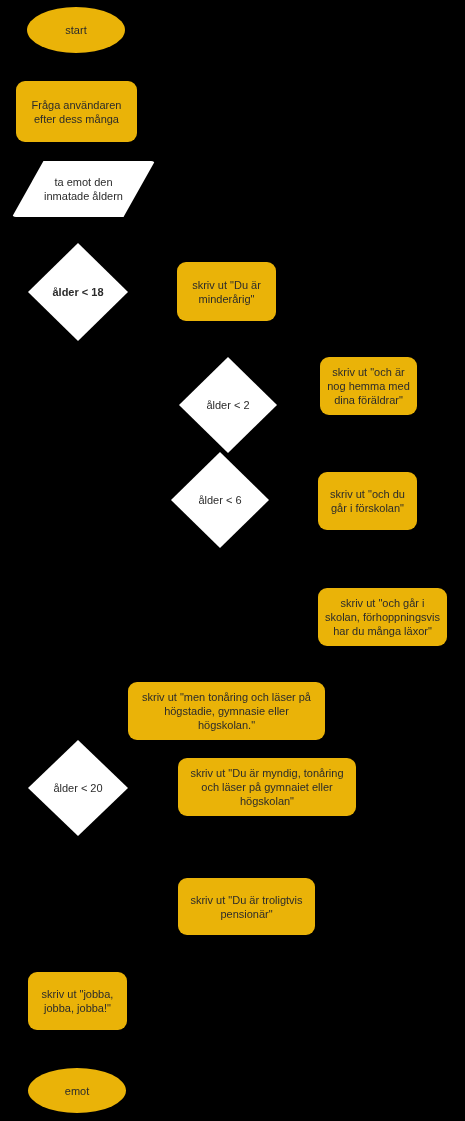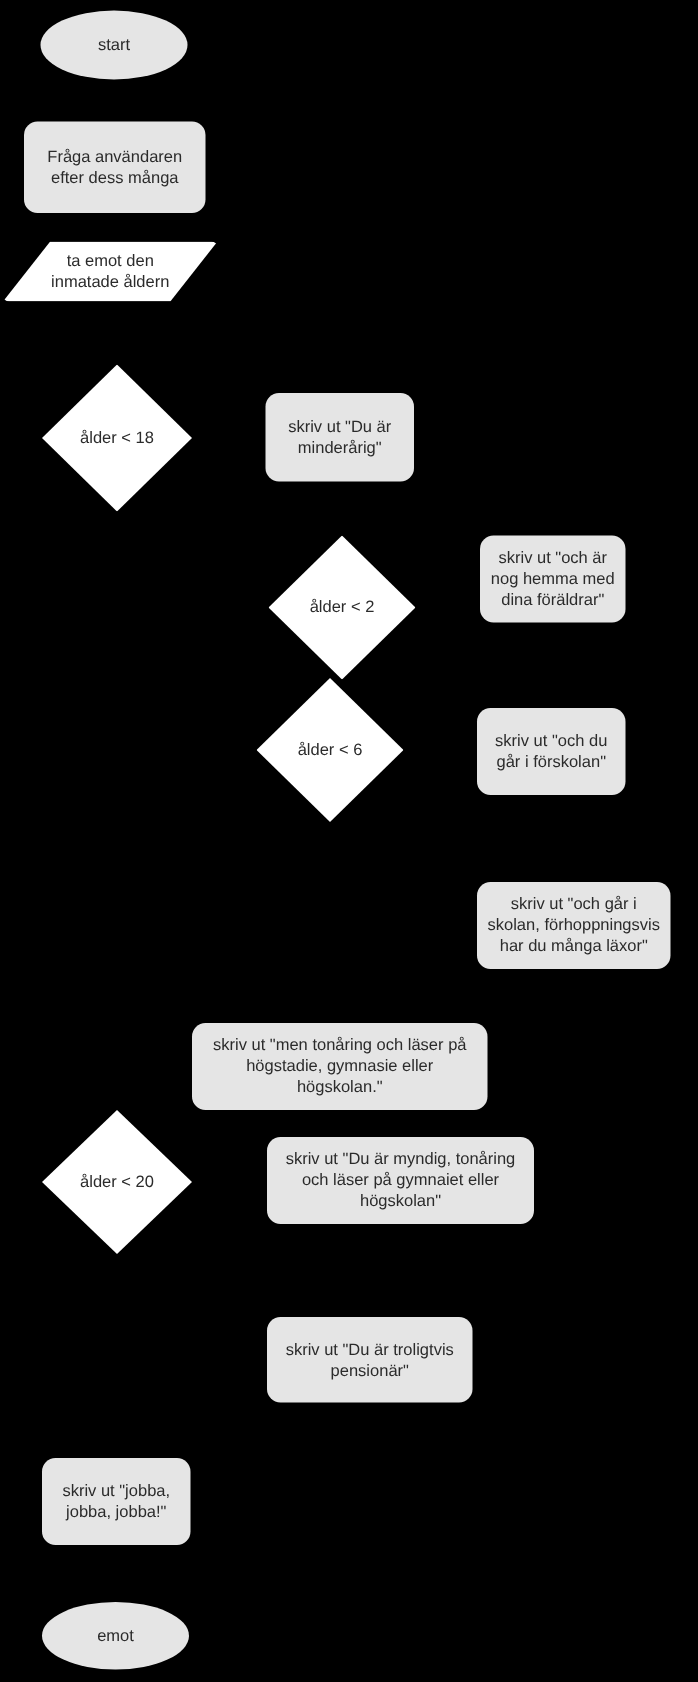--- a/index.html
+++ b/index.html
@@ -11,21 +11,21 @@
     position: relative;
     width: 465px;
     height: 1121px;
     background: #000000;
     overflow: hidden;
     font-family: "Liberation Sans", sans-serif;
   }
   .node {
     position: absolute;
     box-sizing: border-box;
-    background: #e5e5e5;
+    background: #eab308;
     color: #2b2b2b;
     display: flex;
     align-items: center;
     justify-content: center;
     text-align: center;
     font-size: 11px;
     line-height: 14px;
     font-family: "Liberation Sans", sans-serif;
   }
   .terminator {
@@ -80,25 +80,25 @@
 </head>
 <body>
 
 <div id="canvas">
     <div class="node terminator" style="left: 27px; top: 7px; width: 98px; height: 46px;">
       <div class="label">start</div>
     </div>
     <div class="node process" style="left: 16px; top: 81px; width: 121px; height: 61px;">
       <div class="label">Fråga användaren efter dess många</div>
     </div>
-    <div class="node io" style="left: 2px; top: 161px; width: 143px; height: 40px;">
+    <div class="node io" style="left: 12px; top: 161px; width: 143px; height: 56px;">
       <div class="io-shape"></div>
       <div class="io-label">ta emot den inmatade åldern</div>
     </div>
-    <div class="node decision" style="left: 28px; top: 243px; width: 100px; height: 98px;">
+    <div class="node decision" style="left: 28px; top: 243px; width: 100px; height: 98px; font-weight: bold;">
       <div class="dec-shape"></div>
       <div class="dec-label">ålder &lt; 18</div>
     </div>
     <div class="node process" style="left: 177px; top: 262px; width: 99px; height: 59px;">
       <div class="label">skriv ut "Du är minderårig"</div>
     </div>
     <div class="node decision" style="left: 179px; top: 357px; width: 98px; height: 96px;">
       <div class="dec-shape"></div>
       <div class="dec-label">ålder &lt; 2</div>
     </div>

